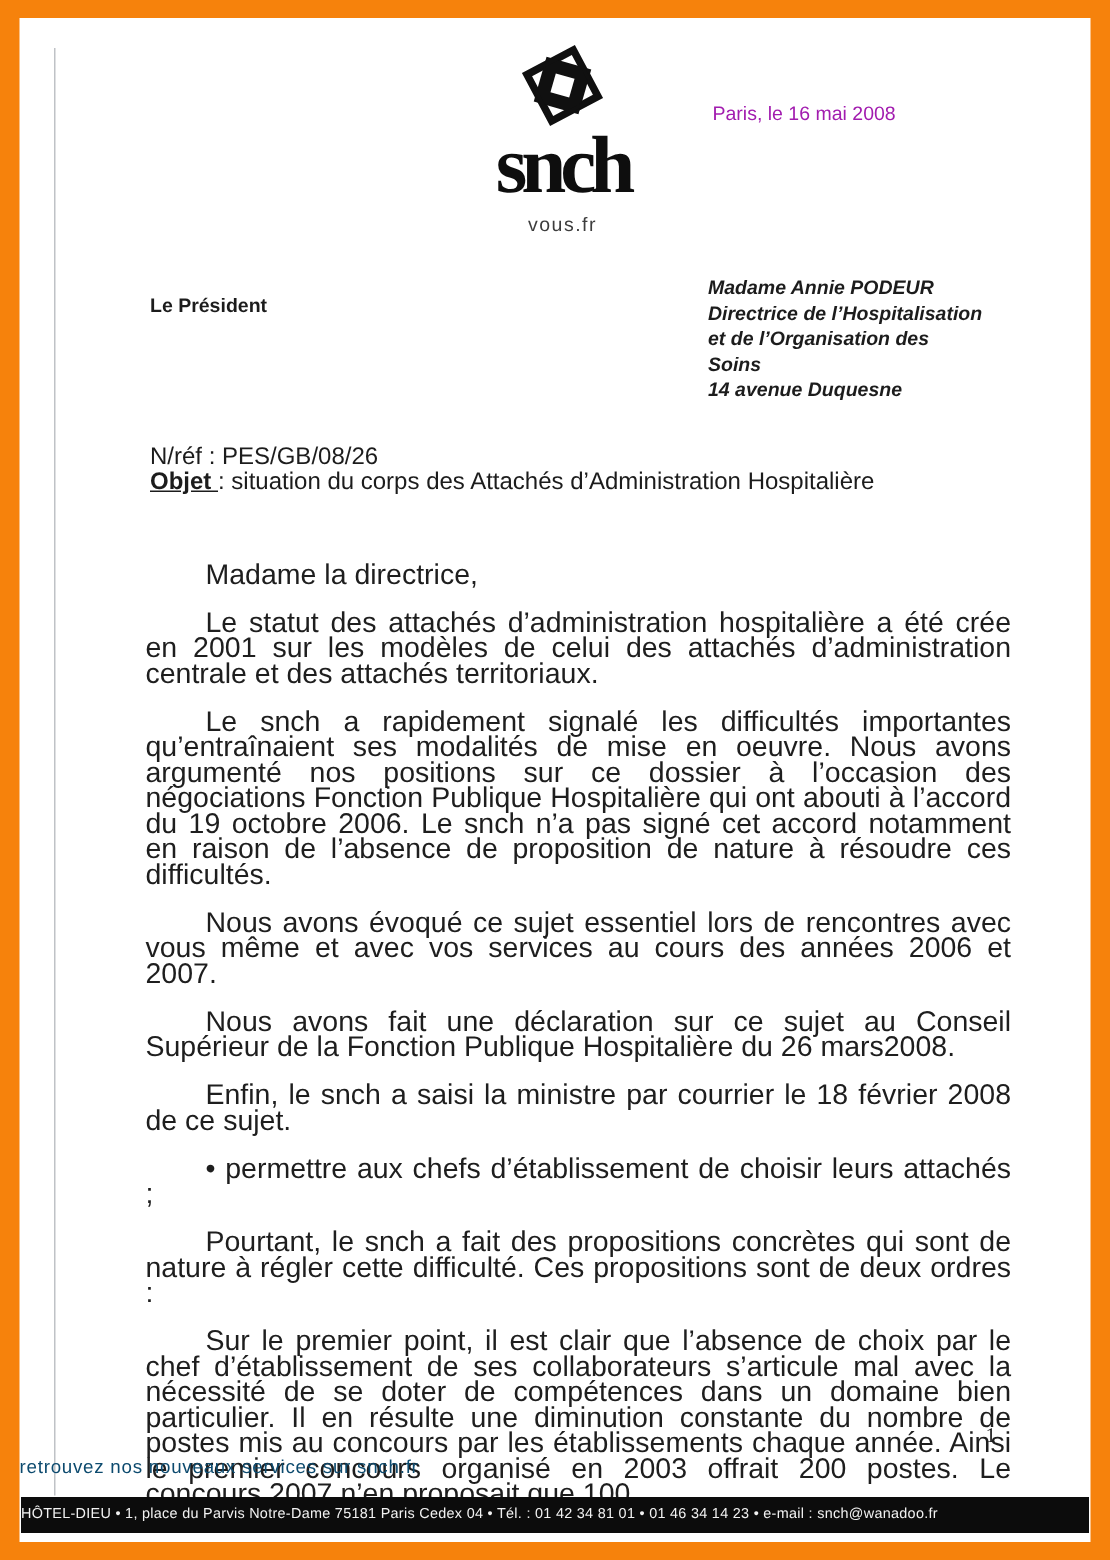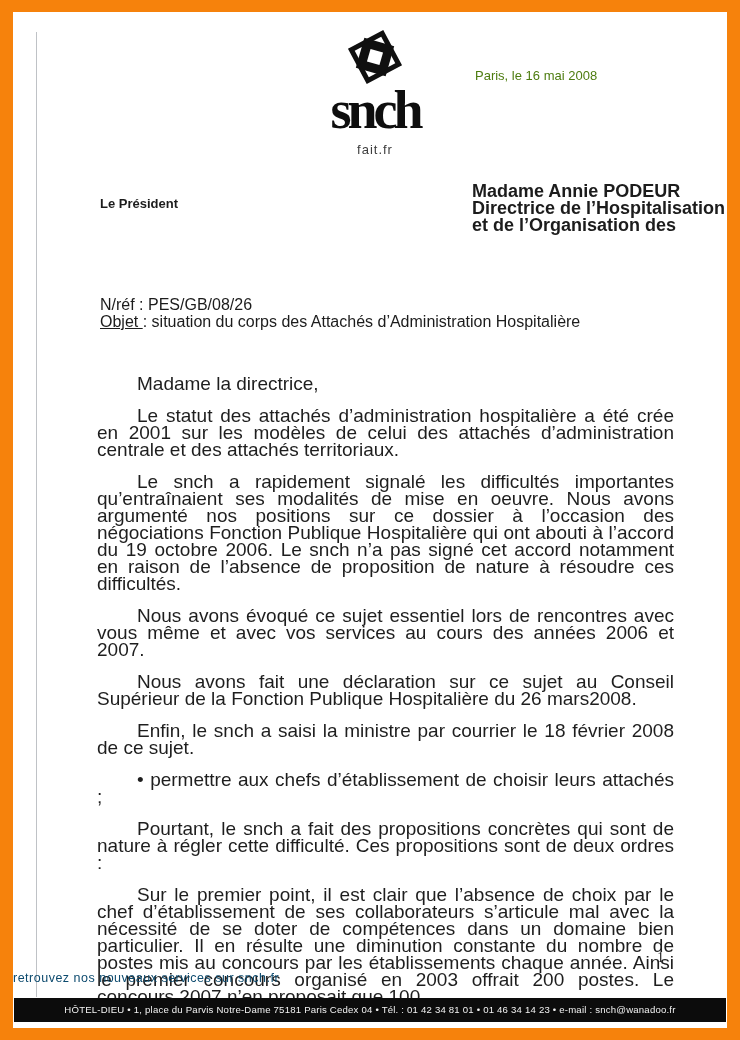--- a/index.html
+++ b/index.html
@@ -45,45 +45,46 @@
     display: block;
     font-size: 13px;
     color: #3d3d3d;
     letter-spacing: 1px;
     margin-top: 4px;
   }
   .date-line {
     position: absolute;
     left: 462px; top: 56px;
     font-size: 13px;
-    color: #4d7c0f;
+    color: #a21caf;
   }
   
   .sender-title {
     position: absolute;
     left: 87px; top: 184px;
     font-size: 13px;
     font-weight: 700;
   }
   .recipient {
     position: absolute;
     left: 459px; top: 171px;
-    font-size: 18px;
+    font-size: 13px;
     font-weight: 700;
     line-height: 17px;
+    font-style: italic;
   }
   
   .ref-block {
     position: absolute;
     left: 87px; top: 284px;
     font-size: 16px;
     line-height: 17px;
   }
   .objet-label {
-    font-weight: 400;
+    font-weight: 700;
     text-decoration: underline;
   }
   
   .body-text {
     position: absolute;
     left: 84px; top: 363px;
     width: 577px;
     font-size: 19px;
     line-height: 17px;
     text-align: justify;
@@ -108,52 +109,53 @@
     letter-spacing: 0.5px;
   }
   .contact-bar {
     position: absolute;
     left: 1px; right: 1px; bottom: 6px;
     height: 24px;
     background: #0c0c0c;
     color: #f2f2f2;
     font-size: 9.6px;
     line-height: 24px;
-    text-align: center;
     letter-spacing: 0.2px;
   }
 </style>
 </head>
 <body>
 
 <div class="page">
 
   <div class="fold-line"></div>
 
   <div class="letterhead">
     <svg class="logo-icon" width="56" height="62" viewBox="0 0 56 62">
       <g transform="translate(28,31)">
         <rect x="-17.5" y="-17.5" width="35" height="35" fill="none" stroke="#101010" stroke-width="5" transform="rotate(-28)"></rect>
         <rect x="-15.5" y="-15.5" width="31" height="31" fill="#101010" transform="rotate(16)"></rect>
         <rect x="-6.5" y="-6.5" width="13" height="13" fill="#ffffff" transform="rotate(16)"></rect>
         <rect x="-17.5" y="-17.5" width="35" height="35" fill="none" stroke="#101010" stroke-width="2.5" transform="rotate(-28)"></rect>
       </g>
     </svg>
     <span class="logo-text">snch</span>
-    <span class="logo-domain">fait.fr</span>
+    <span class="logo-domain">vous.fr</span>
   </div>
 
   <div class="date-line">Paris, le 16 mai 2008</div>
 
   <div class="sender-title">Le Président</div>
 
   <div class="recipient">
     <div>Madame Annie PODEUR</div>
     <div>Directrice de l’Hospitalisation</div>
     <div>et de l’Organisation des</div>
+    <div>Soins</div>
+    <div>14 avenue Duquesne</div>
   </div>
 
   <div class="ref-block">
     <div>N/réf : PES/GB/08/26</div>
     <div><span class="objet-label">Objet </span><span>: situation du corps des Attachés d’Administration Hospitalière</span></div>
   </div>
 
   <div class="body-text">
     <p class="salutation">Madame la directrice,</p>
     <p>Le statut des attachés d’administration hospitalière a été crée en 2001 sur les modèles de celui des attachés d’administration centrale et des attachés territoriaux.</p>

